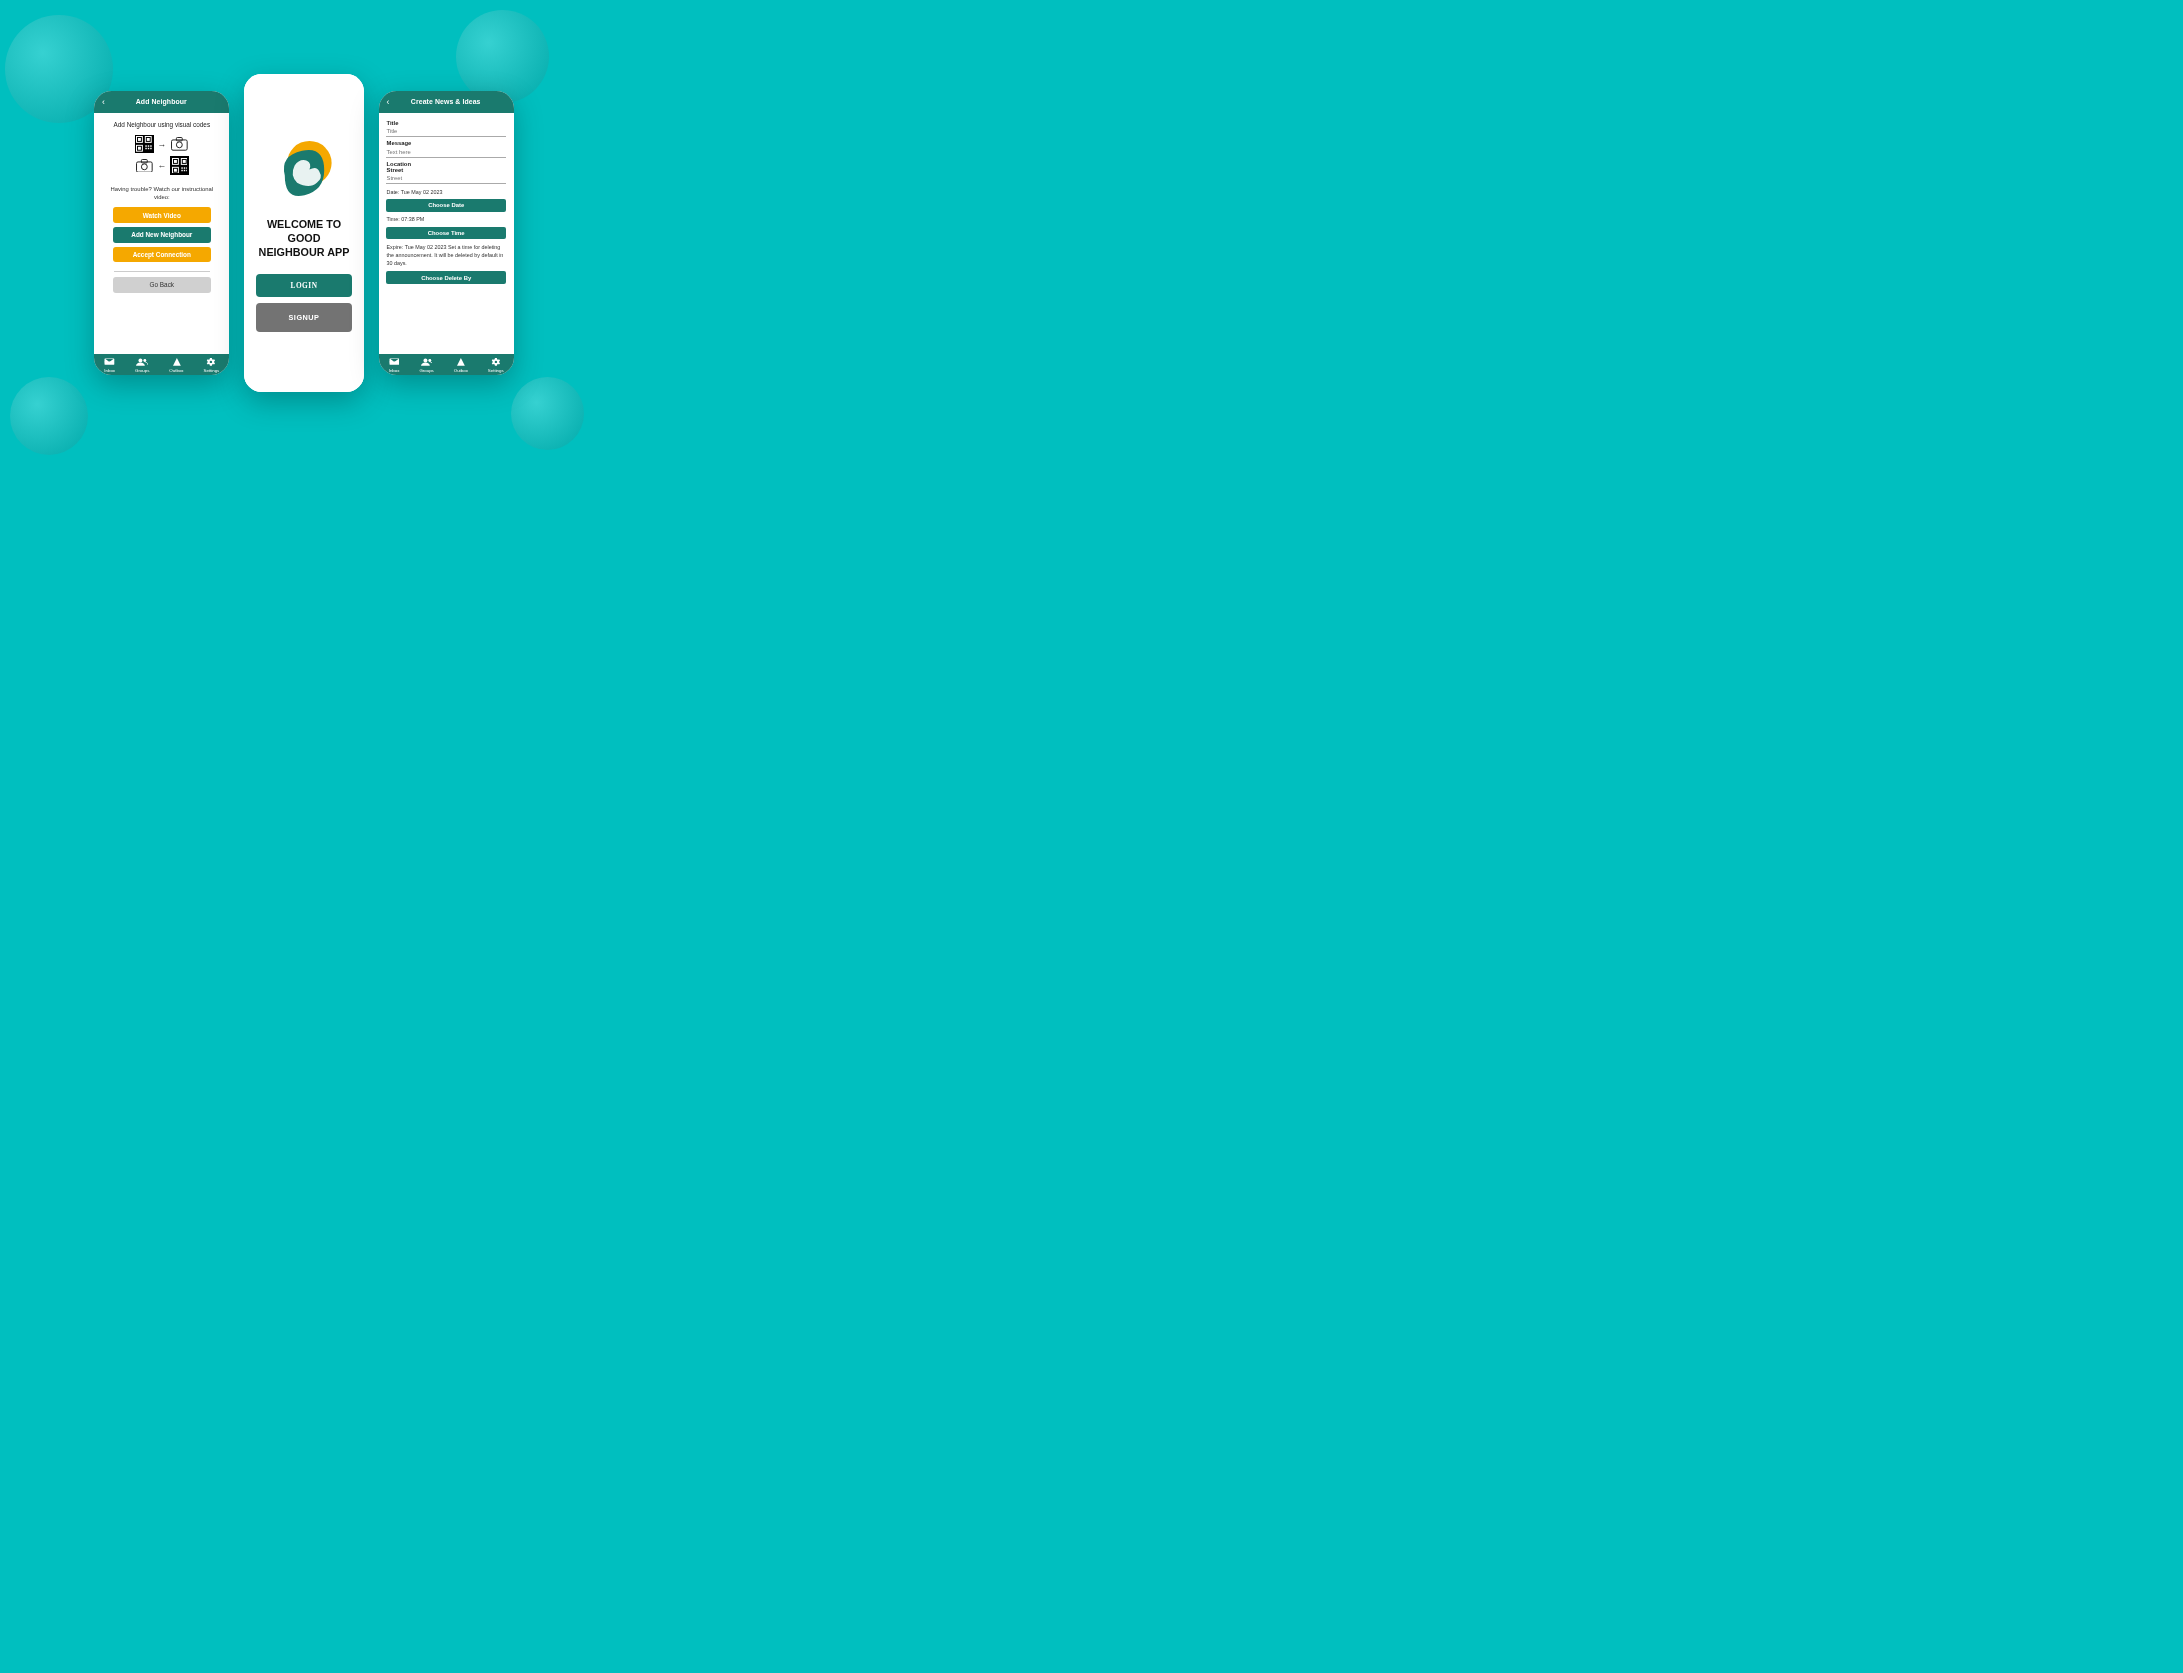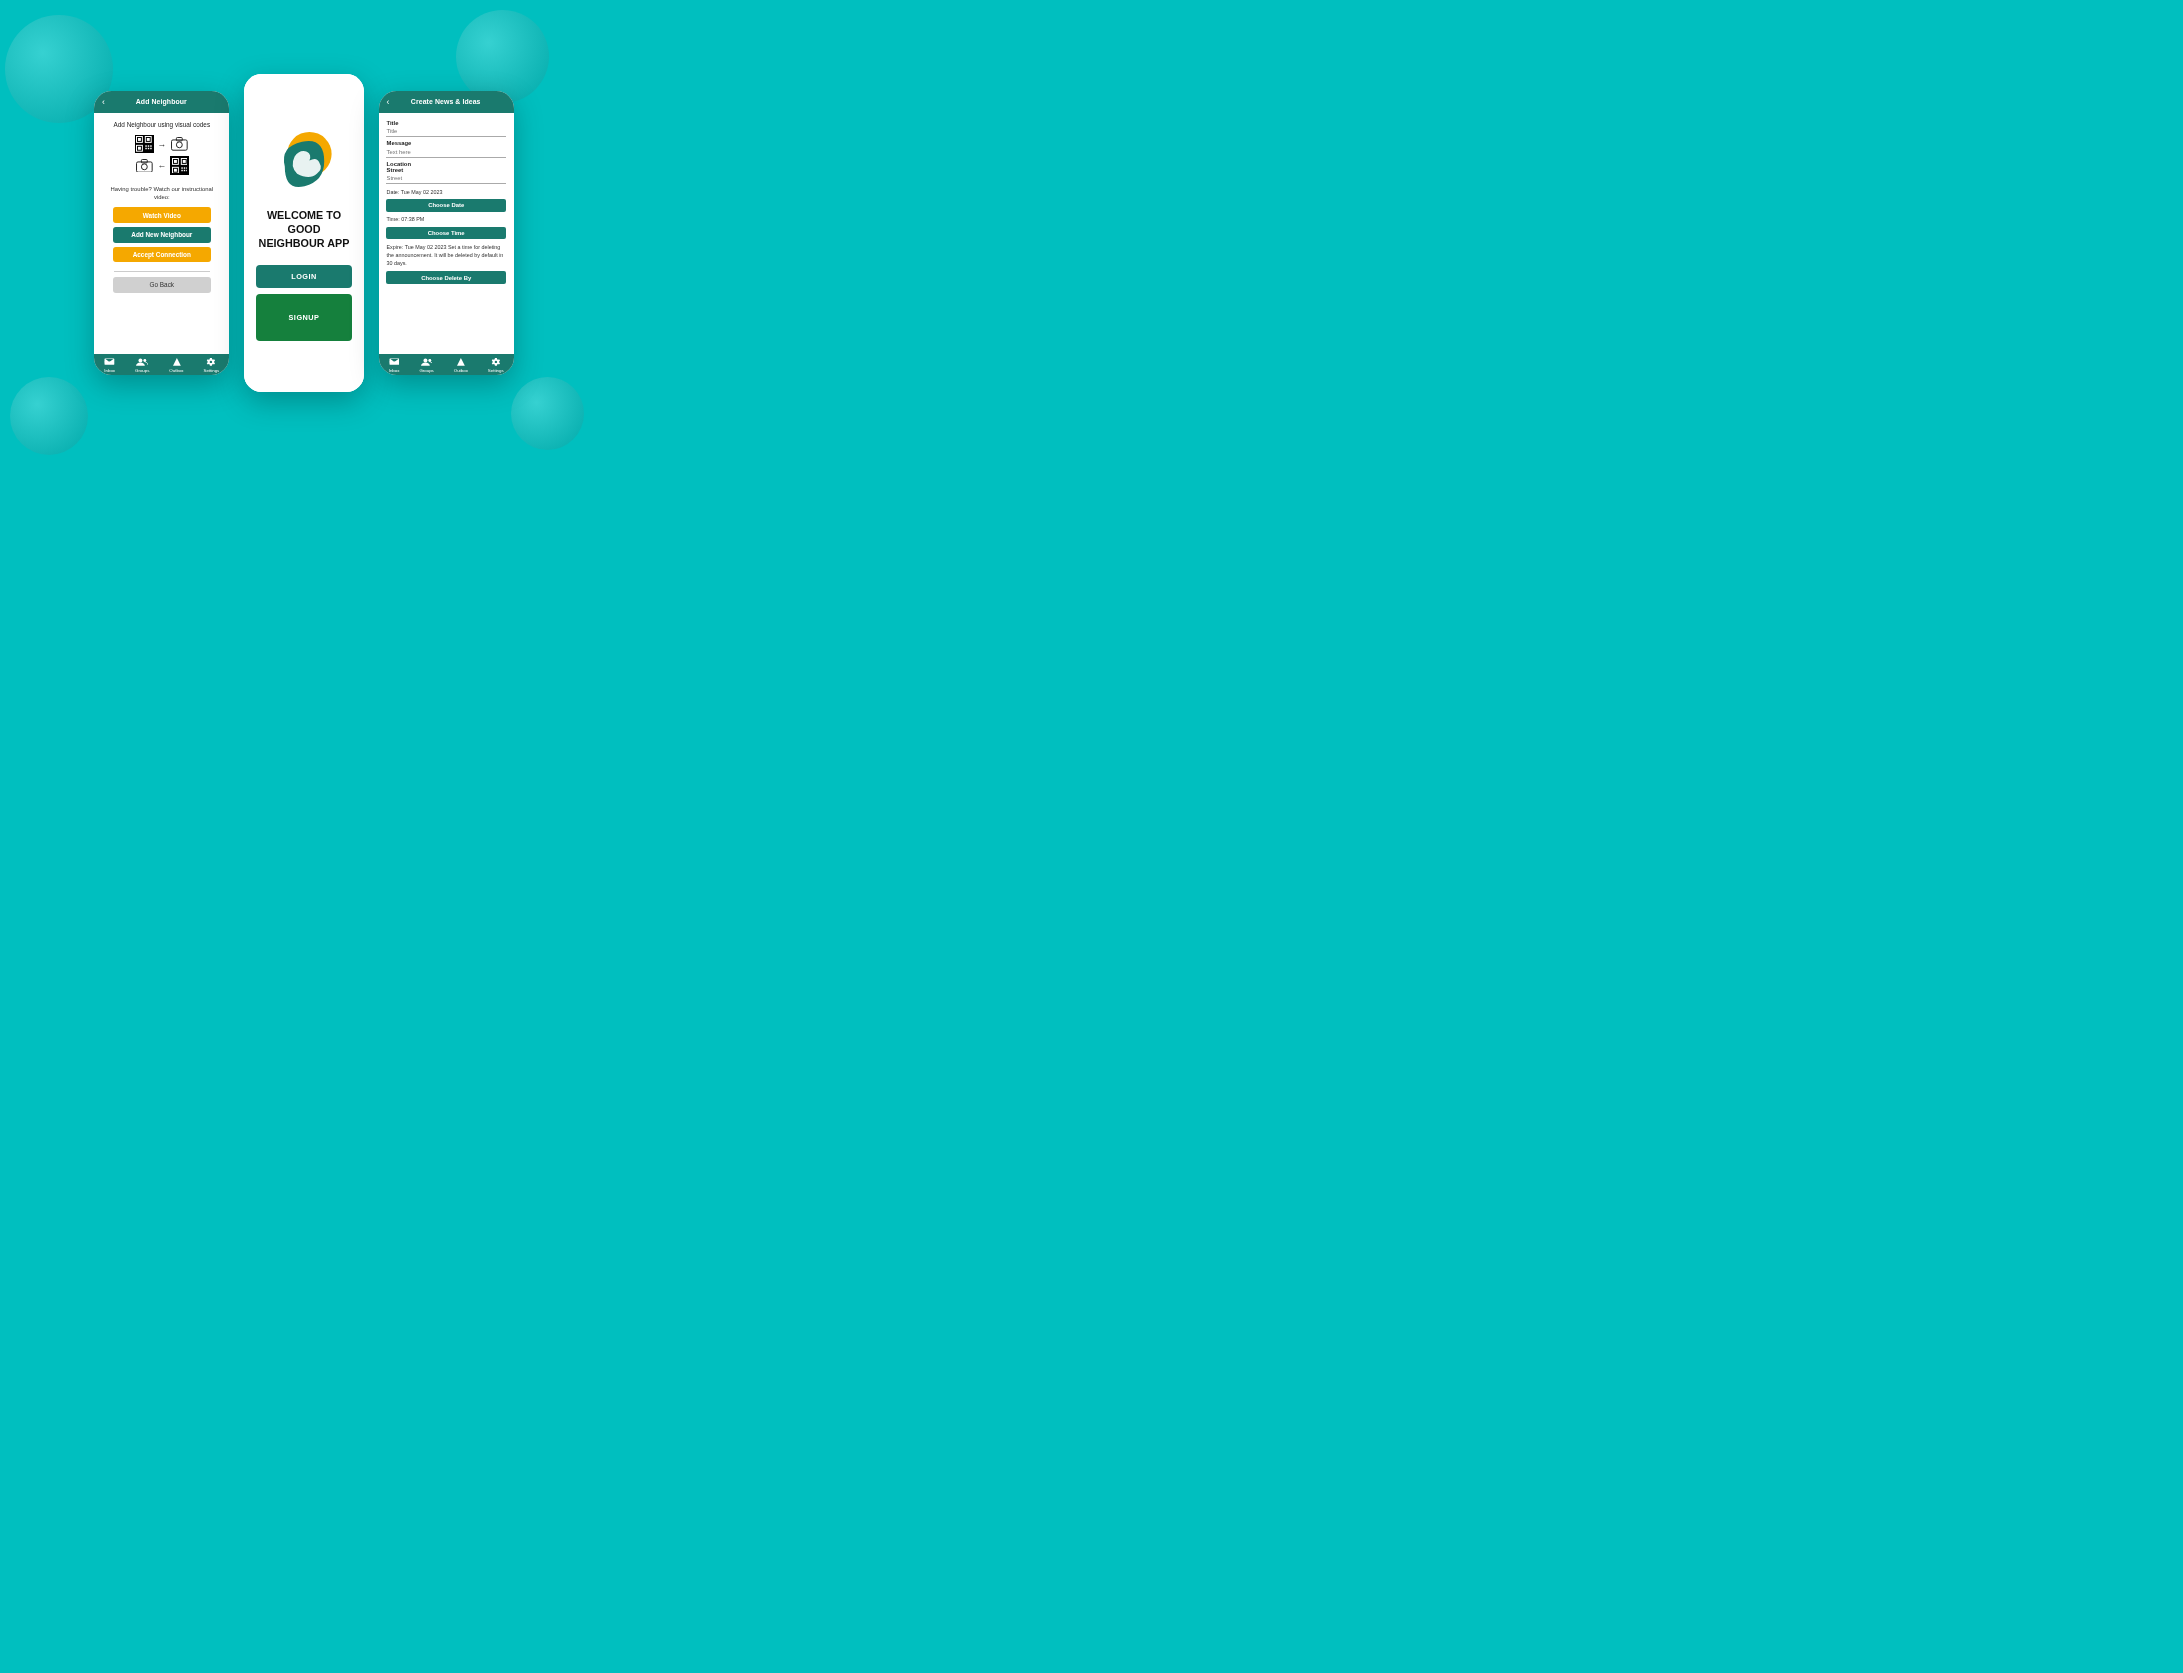--- a/index.html
+++ b/index.html
@@ -231,27 +231,28 @@
       color: #fff;
       border: none;
       border-radius: 3.9px;
       padding: 6.9px 0;
       width: 100%;
       font-size: 7.3px;
       font-weight: 700;
       letter-spacing: 0.5px;
       cursor: pointer;
       margin-bottom: 5.9px;
+      font-family: Liberation Serif, serif;
     }
     .btn-signup {
-      background: #15803d;
+      background: #737373;
       color: #fff;
       border: none;
       border-radius: 3.9px;
-      padding: 19px 0;
+      padding: 10px 0;
       width: 100%;
       font-size: 7.3px;
       font-weight: 700;
       letter-spacing: 0.5px;
       cursor: pointer;
     }
 
     
     .right-body {
       flex: 1;

